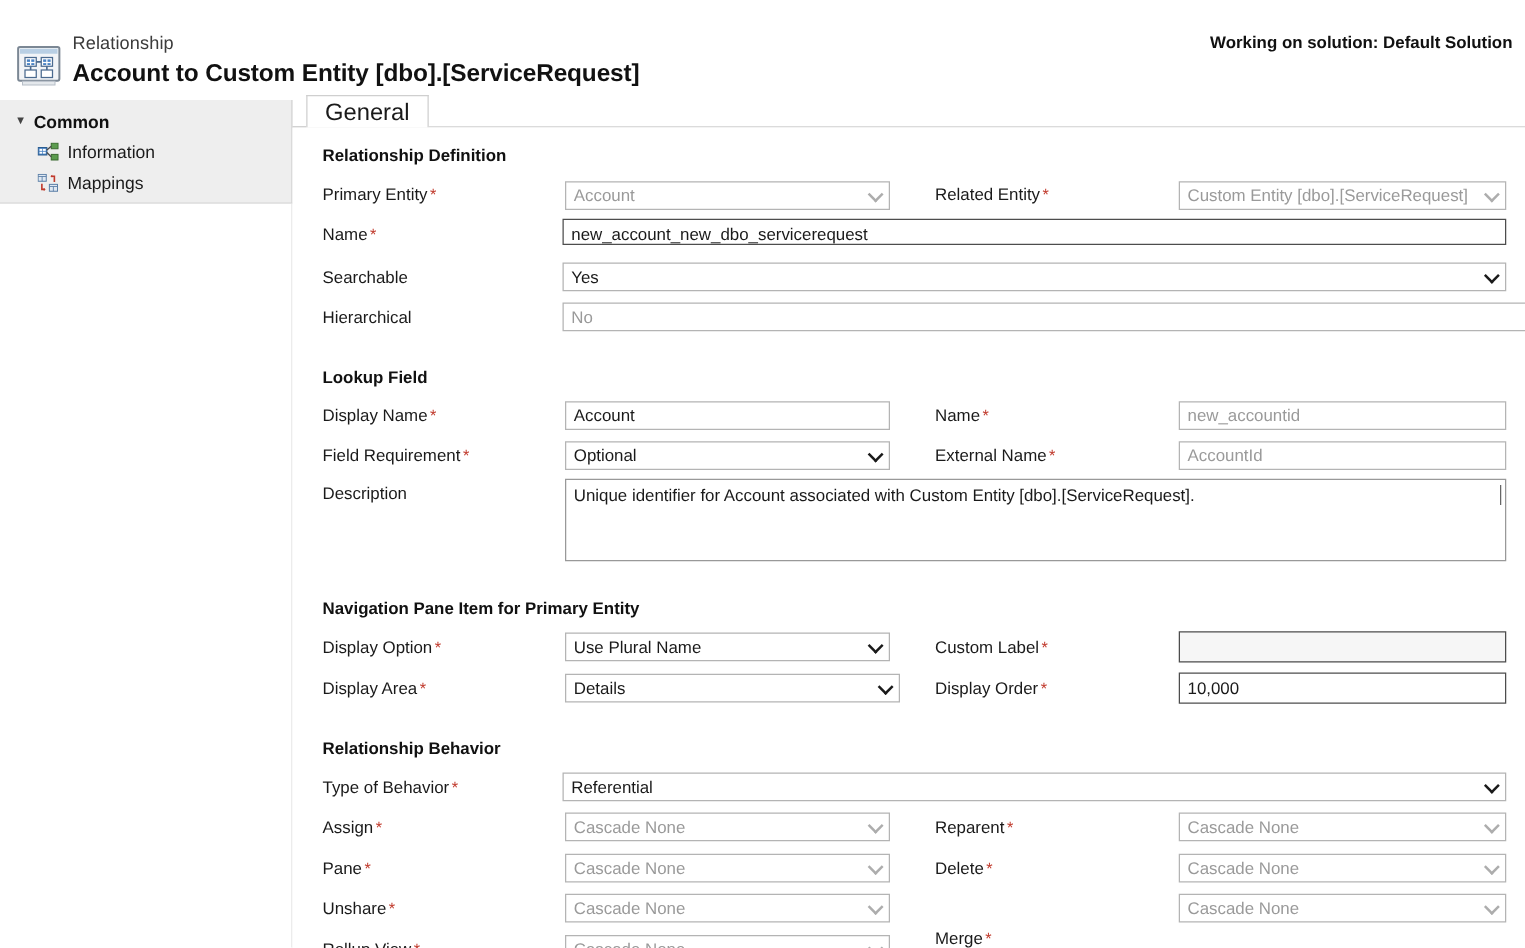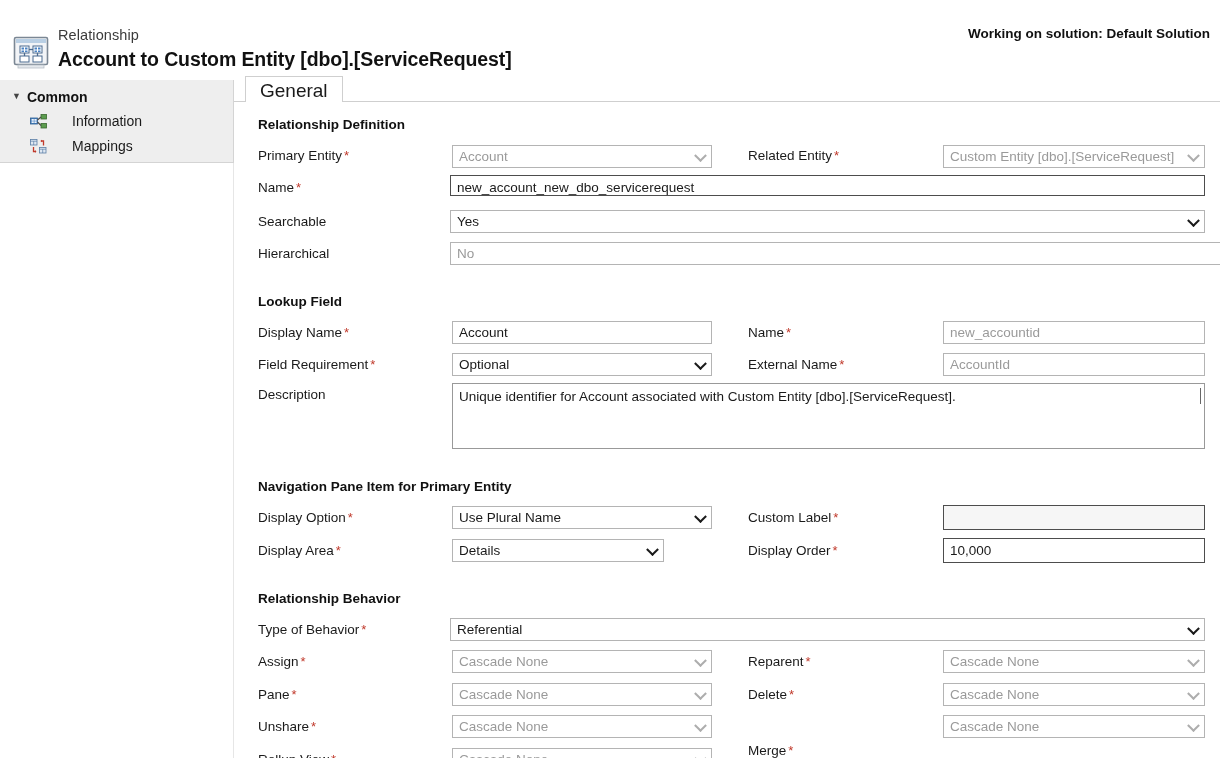--- a/index.html
+++ b/index.html
@@ -54,21 +54,21 @@
     position: absolute; left: 12px; top: 9px;
     font-size: 14px; font-weight: bold; color: #111111;
     display: flex; align-items: center; gap: 6px;
   }
   .nav-group .tri {
     font-size: 9px; color: #444; line-height: 1;
     transform: translateY(-1px);
   }
   .nav-item {
     position: absolute; left: 30px;
-    display: flex; align-items: center; gap: 25px;
+    display: flex; align-items: center; gap: 7px;
     font-size: 14px; color: #1a1a1a;
     cursor: pointer;
   }
   #nav-information { top: 33px; }
   #nav-mappings { top: 58px; }
   .nav-icon { width: 17px; height: 15px; display: block; }
 
   
   #tabstrip {
     position: absolute; left: 234px; top: 76px; width: 986px; height: 26px;
@@ -344,21 +344,21 @@
   <div class="fld-label" style="left:514px; top:408px;">
     <span>Custom Label</span><span class="req">*</span>
   </div>
   <div class="ctl focusborder graybg" style="left:709px; top:403px; width:262px; height:25px;">
     <span></span>
   </div>
 
   <div class="fld-label" style="left:24px; top:441px;">
     <span>Display Area</span><span class="req">*</span>
   </div>
-  <div class="ctl select" style="left:218px; top:437px; width:212px;">
+  <div class="ctl select" style="left:218px; top:437px; width:268px;">
     <span>Details</span>
     <span class="chev"></span>
   </div>
 
   <div class="fld-label" style="left:514px; top:441px;">
     <span>Display Order</span><span class="req">*</span>
   </div>
   <div class="ctl focusborder" style="left:709px; top:436px; width:262px; height:25px; line-height:23px;">
     <span>10,000</span>
   </div>

